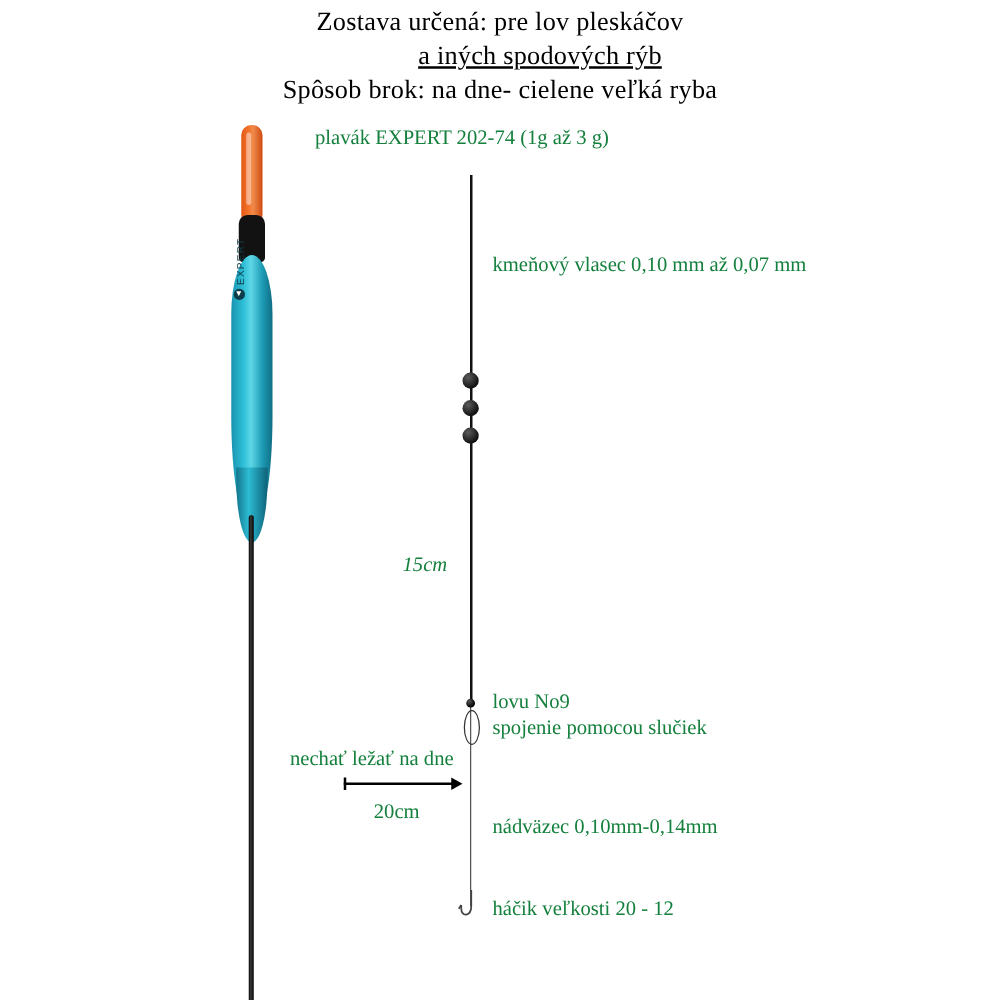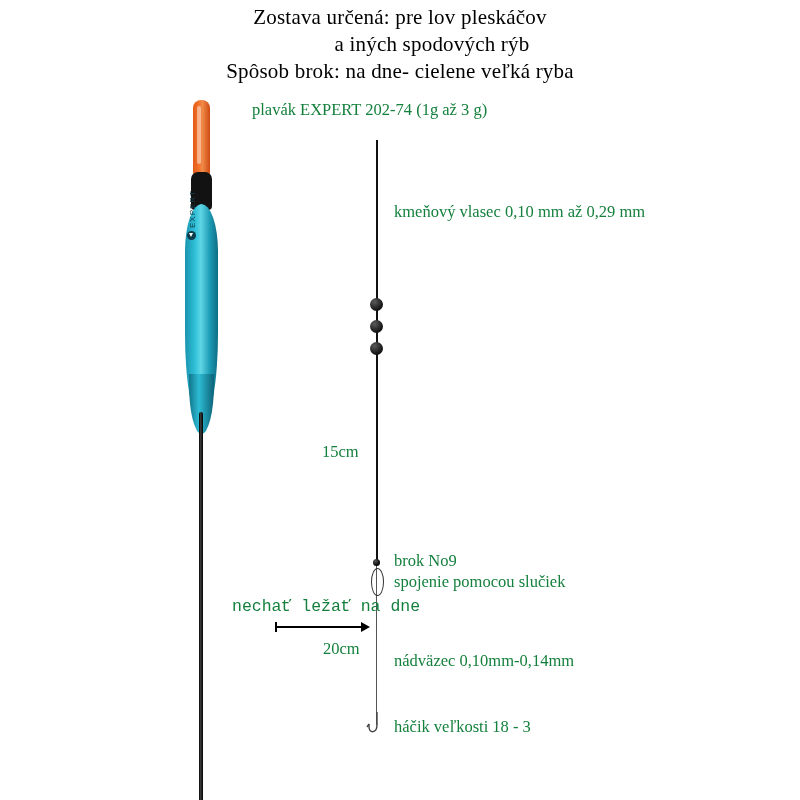--- a/index.html
+++ b/index.html
@@ -29,20 +29,21 @@
     font-size: 21px;
     line-height: 27px;
     letter-spacing: 0.2px;
   }
   .heading .line {
     display: block;
     white-space: pre;
   }
   .heading .line2 {
     padding-left: 64px;
+    text-decoration: underline;
   }
 
   
   .float-wrap {
     position: absolute;
     left: 178px;
     top: 100px;
     width: 60px;
     height: 700px;
   }
@@ -234,25 +235,25 @@
   .lbl {
     position: absolute;
     font-size: 16.5px;
     line-height: 20px;
     white-space: nowrap;
     color: #15803d;
   }
   .lbl-float   { left: 252px; top: 100px; }
   .lbl-main    { left: 394px; top: 202px; }
   .lbl-shots   { left: 398px; top: 312px; }
-  .lbl-15cm    { left: 322px; top: 442px; }
+  .lbl-15cm    { left: 322px; top: 442px; font-style: italic; }
   .lbl-brok    { left: 394px; top: 551px; }
   .lbl-loop    { left: 394px; top: 572px; }
-  .lbl-lay     { left: 232px; top: 597px; font-family: Liberation Mono, monospace; }
-  .lbl-20cm    { left: 323px; top: 639px; }
+  .lbl-lay     { left: 232px; top: 597px; }
+  .lbl-20cm    { left: 299px; top: 639px; }
   .lbl-leader  { left: 394px; top: 651px; }
   .lbl-hook    { left: 394px; top: 717px; }
 </style>
 </head>
 <body>
 
 <div id="page">
 
   <div class="heading">
     <span class="line line1">Zostava určená: pre lov pleskáčov</span>
@@ -288,22 +289,22 @@
     </svg>
   </div>
 
   <div class="arrow">
     <div class="tail"></div>
     <div class="bar"></div>
     <div class="head"></div>
   </div>
 
   <div class="lbl lbl-float">plavák EXPERT 202-74 (1g až 3 g)</div>
-  <div class="lbl lbl-main">kmeňový vlasec 0,10 mm až 0,29 mm</div>
+  <div class="lbl lbl-main">kmeňový vlasec 0,10 mm až 0,07 mm</div>
   <div class="lbl lbl-15cm">15cm</div>
-  <div class="lbl lbl-brok">brok  No9</div>
+  <div class="lbl lbl-brok">lovu  No9</div>
   <div class="lbl lbl-loop">spojenie pomocou slučiek</div>
   <div class="lbl lbl-lay">nechať ležať na dne</div>
   <div class="lbl lbl-20cm">20cm</div>
   <div class="lbl lbl-leader">nádväzec 0,10mm-0,14mm</div>
-  <div class="lbl lbl-hook">háčik veľkosti 18 - 3</div>
+  <div class="lbl lbl-hook">háčik veľkosti 20 - 12</div>
 
 </div>
 
 </body></html>

